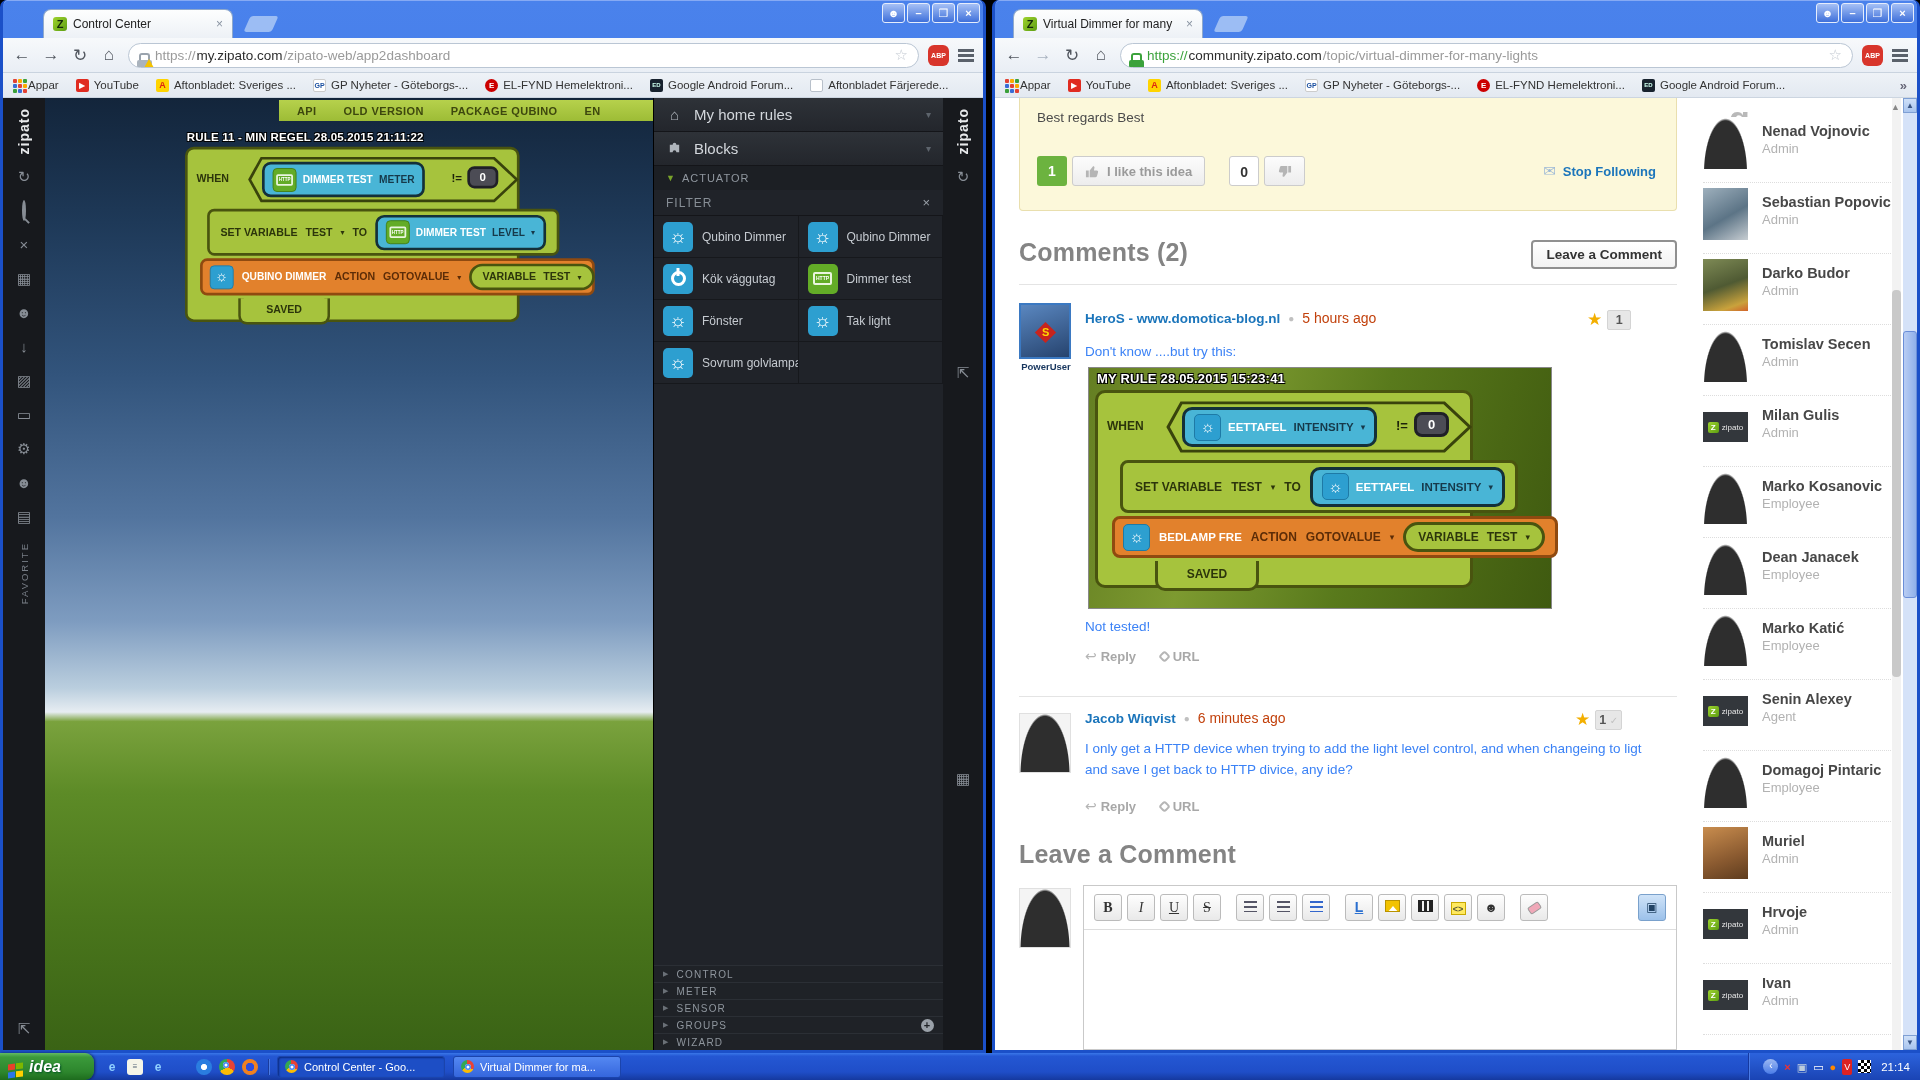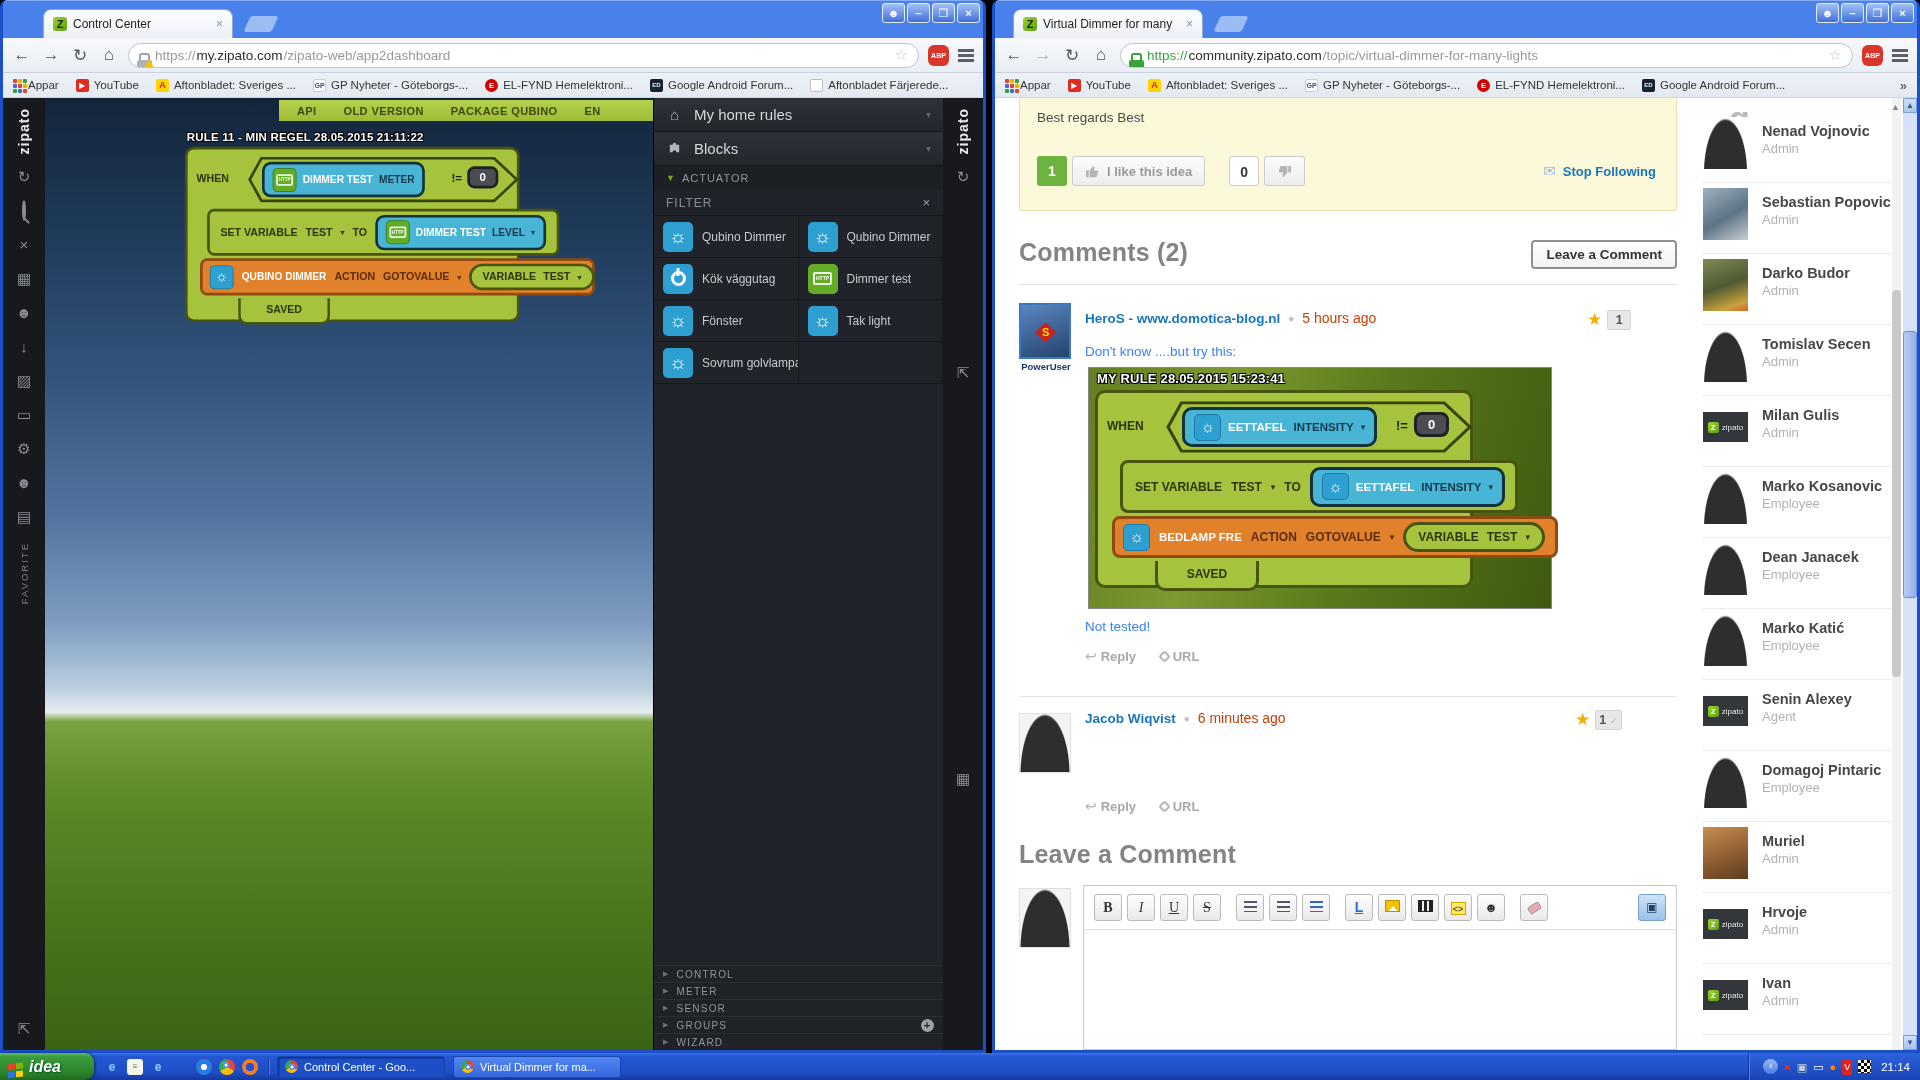--- a/index.html
+++ b/index.html
@@ -577,20 +577,21 @@
         </div>
       <div class="chead" style="top:612px">
         <span class="auth">Jacob Wiqvist</span>
         <span class="dot">●</span>
         <span class="time">6 minutes ago</span>
       </div>
       <div class="starbox" style="left:580px;top:611px">
         <span class="star">★</span>
         <span class="sbadge"><span>1</span> <span class="chk">✓</span></span>
       </div>
+      <div class="ctext" style="top:640px;width:565px">I only get a HTTP device when trying to add the light level control, and when changeing to ligt and save I get back to HTTP divice, any ide?</div>
       <div class="cfoot" style="top:700px">
         <span><span class="ic">↩ </span><span>Reply</span></span>
         <span><span class="lnk"></span> <span>URL</span></span>
       </div>
 
       <div class="h2" style="top:742px">Leave a Comment</div>
       <div class="cmt-ava" style="top:790px">
           <div class="ava-sil"></div>
         </div>
       <div class="edbox">

